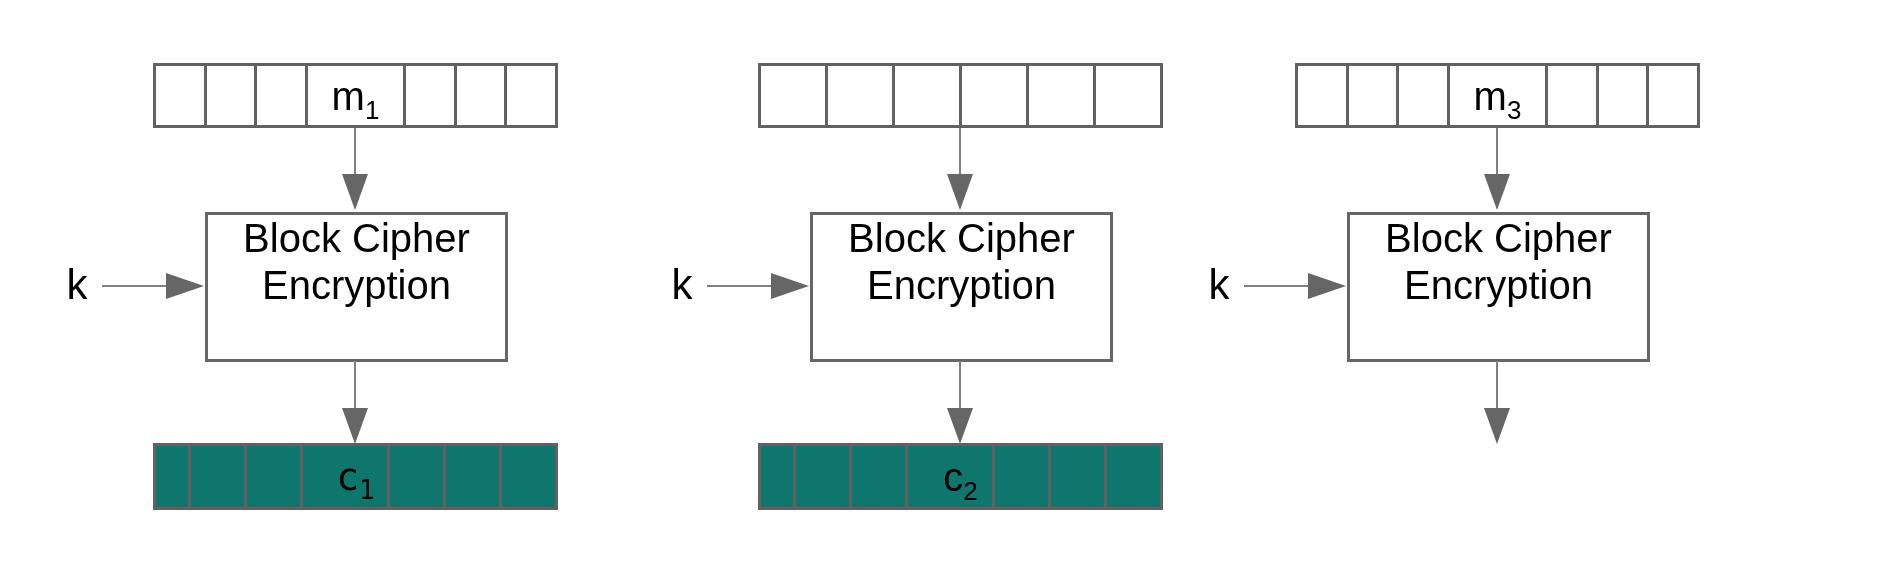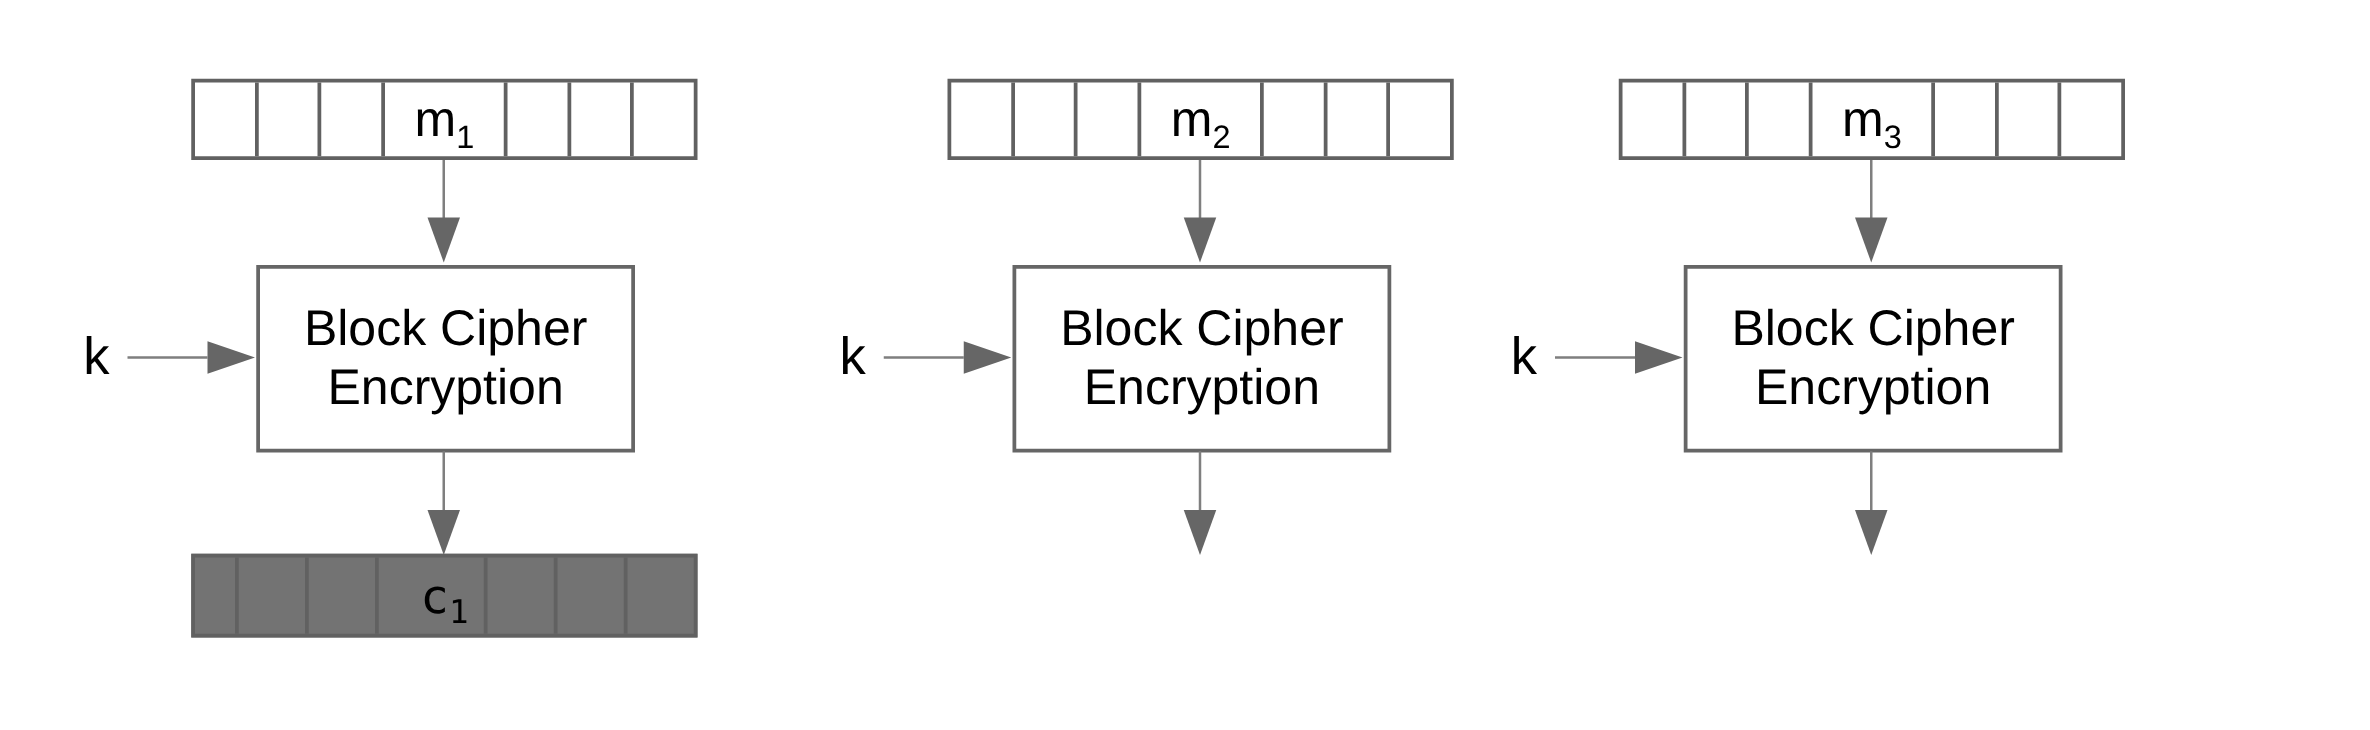--- a/index.html
+++ b/index.html
@@ -20,21 +20,21 @@
   
   .block-row {
     position: absolute;
     left: 153px;
     width: 405px;
     display: flex;
     border: 3px solid #616161;
     box-sizing: border-box;
   }
   .message-row { top: 63px;  height: 65px; background: #ffffff; }
-  .cipher-row  { top: 443px; height: 67px; background: #737373; gap: 21px; }
+  .cipher-row  { top: 443px; height: 67px; background: #0f766e; gap: 21px; }
   .cell { flex: 1 1 0; border-right: 3px solid #616161; }
   .cell:last-child { border-right: none; }
   .cell.wide {
     flex: 2 1 0;
     display: flex;
     align-items: center;
     justify-content: center;
   }
   .block-label { font-size: 40px; line-height: 1; white-space: nowrap; }
   .block-label sub { font-size: 26px; line-height: 0; }
@@ -66,21 +66,21 @@
     left: 205px;
     top: 212px;
     width: 303px;
     height: 150px;
     box-sizing: border-box;
     border: 3px solid #666666;
     background: #ffffff;
     display: flex;
     flex-direction: column;
     align-items: center;
-    justify-content: center;
+    justify-content: flex-start;
     font-size: 40px;
     line-height: 47px;
     text-align: center;
   }
 
   
   .key-label {
     position: absolute;
     left: 47px;
     top: 261px;
@@ -146,58 +146,66 @@
       <div class="cell"></div>
       <div class="cell"></div>
     </div>
   </div>
 
   <div class="unit unit-2">
     <div class="block-row message-row">
       <div class="cell"></div>
       <div class="cell"></div>
       <div class="cell"></div>
-      <div class="cell wide">
-        <span class="block-label"><span>m</span><sub>2</sub></span>
+      <div class="cell"></div>
+      <div class="cell"></div>
+      <div class="cell"></div>
+    </div>
+    <div class="vshaft vshaft-top"></div>
+    <div class="ah-down ah-down-top"></div>
+    <div class="cipher-box">
+      <div>Block Cipher</div>
+      <div>Encryption</div>
+    </div>
+    <div class="key-label">k</div>
+    <div class="key-shaft"></div>
+    <div class="ah-right"></div>
+    <div class="vshaft vshaft-bottom"></div>
+    <div class="ah-down ah-down-bottom"></div>
+    <div class="block-row cipher-row">
+      <div class="cell"></div>
+      <div class="cell"></div>
+      <div class="cell"></div>
+      <div class="cell wide">
+        <span class="block-label"><span>c</span><sub>2</sub></span>
+      </div>
+      <div class="cell"></div>
+      <div class="cell"></div>
+      <div class="cell"></div>
+    </div>
+  </div>
+
+  <div class="unit unit-3">
+    <div class="block-row message-row">
+      <div class="cell"></div>
+      <div class="cell"></div>
+      <div class="cell"></div>
+      <div class="cell wide">
+        <span class="block-label"><span>m</span><sub>3</sub></span>
       </div>
       <div class="cell"></div>
       <div class="cell"></div>
       <div class="cell"></div>
     </div>
     <div class="vshaft vshaft-top"></div>
     <div class="ah-down ah-down-top"></div>
     <div class="cipher-box">
       <div>Block Cipher</div>
       <div>Encryption</div>
     </div>
     <div class="key-label">k</div>
     <div class="key-shaft"></div>
     <div class="ah-right"></div>
     <div class="vshaft vshaft-bottom"></div>
     <div class="ah-down ah-down-bottom"></div>
   </div>
 
-  <div class="unit unit-3">
-    <div class="block-row message-row">
-      <div class="cell"></div>
-      <div class="cell"></div>
-      <div class="cell"></div>
-      <div class="cell wide">
-        <span class="block-label"><span>m</span><sub>3</sub></span>
-      </div>
-      <div class="cell"></div>
-      <div class="cell"></div>
-      <div class="cell"></div>
-    </div>
-    <div class="vshaft vshaft-top"></div>
-    <div class="ah-down ah-down-top"></div>
-    <div class="cipher-box">
-      <div>Block Cipher</div>
-      <div>Encryption</div>
-    </div>
-    <div class="key-label">k</div>
-    <div class="key-shaft"></div>
-    <div class="ah-right"></div>
-    <div class="vshaft vshaft-bottom"></div>
-    <div class="ah-down ah-down-bottom"></div>
-  </div>
-
 </div>
 
 </body></html>

